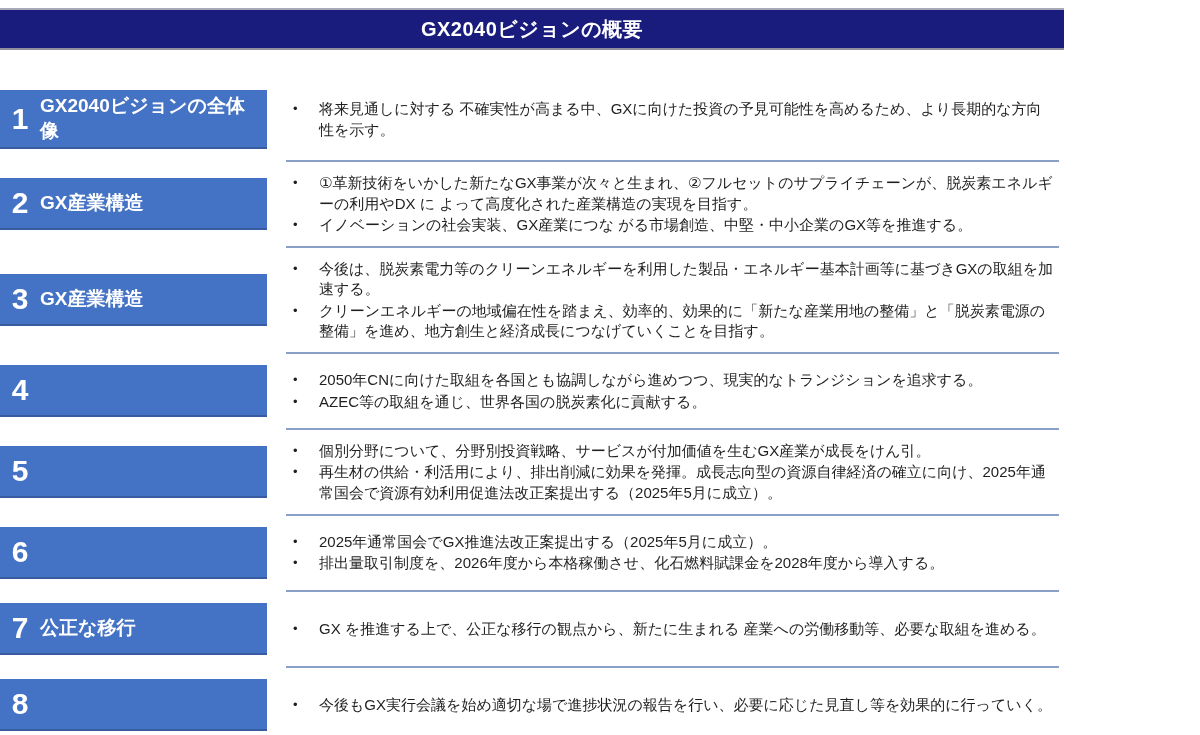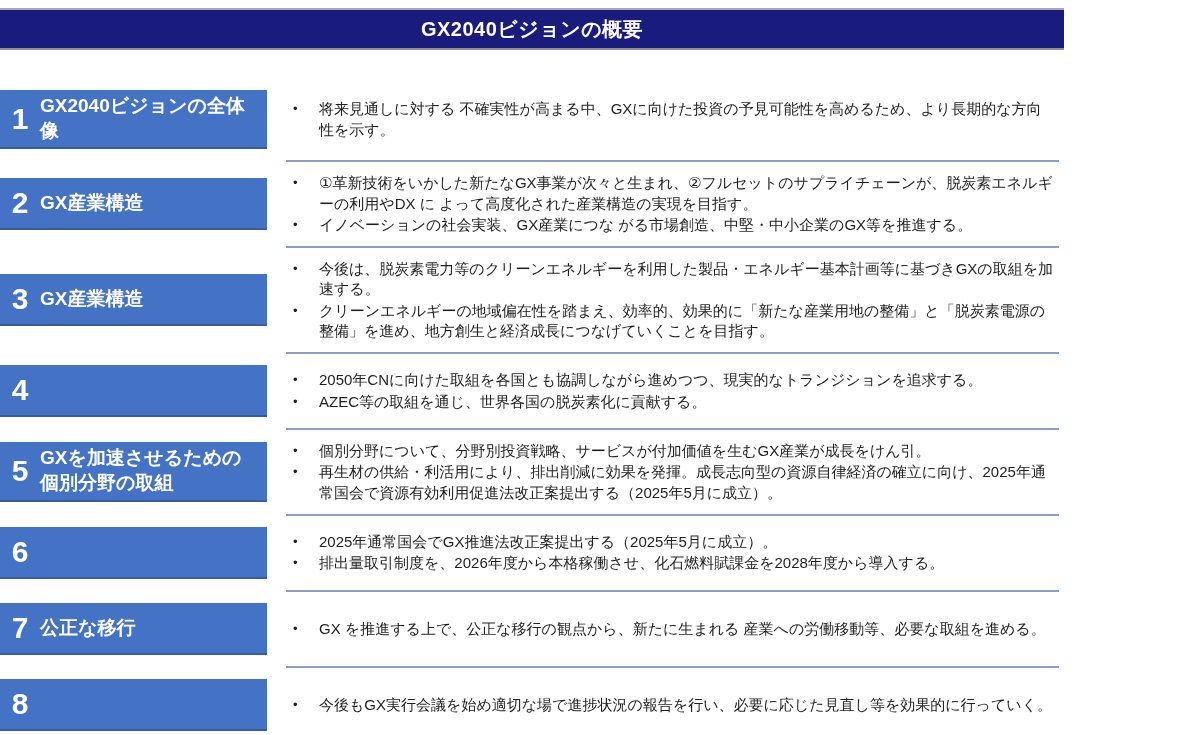--- a/index.html
+++ b/index.html
@@ -111,22 +111,20 @@
           <span class="marker">•</span>
           <span class="btext">AZEC等の取組を通じ、世界各国の脱炭素化に貢献する。</span>
         </div>
       </div>
     </section>
     <div class="divider"></div>
 
     <section class="row">
       <div class="numbox">
         <span class="num">5</span>
-        <span class="stitle">GXを加速させるための
-個別分野の取組</span>
       </div>
       <div class="bullets">
         <div class="bullet">
           <span class="marker">•</span>
           <span class="btext">個別分野について、分野別投資戦略、サービスが付加価値を生むGX産業が成長をけん引。</span>
         </div>
         <div class="bullet">
           <span class="marker">•</span>
           <span class="btext">再生材の供給・利活用により、排出削減に効果を発揮。成長志向型の資源自律経済の確立に向け、2025年通常国会で資源有効利用促進法改正案提出する（2025年5月に成立）。</span>
         </div>

